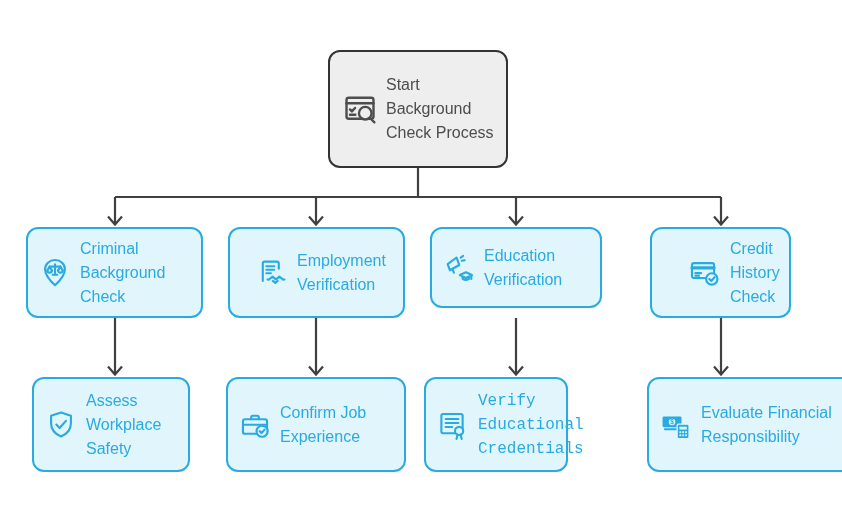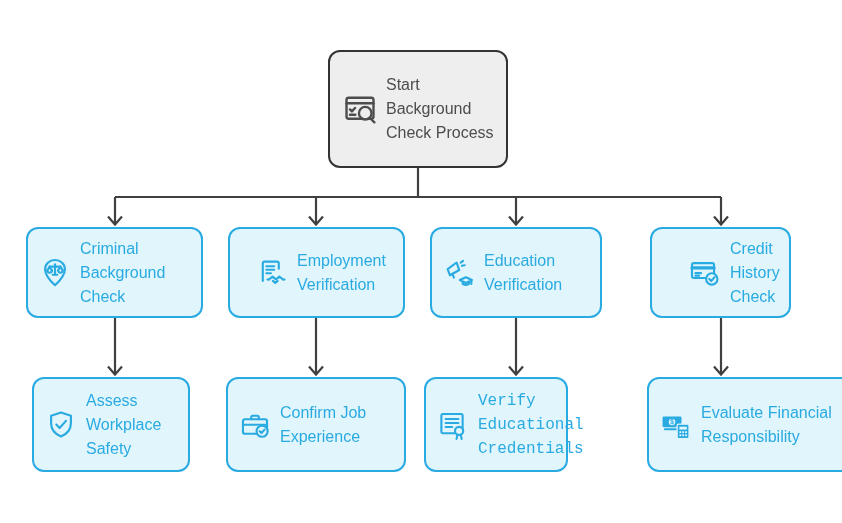--- a/index.html
+++ b/index.html
@@ -54,21 +54,21 @@
   .node.start{
     background:var(--start-fill);
     border-color:var(--start-border);
     color:var(--start-text);
     padding:16px 12px;
   }
   
   .n-start{left:328px;top:50px;width:180px;height:118px;}
   .n-m1{left:26px;top:227px;width:177px;height:91px;}
   .n-m2{left:228px;top:227px;width:177px;height:91px;padding-left:25px;}
-  .n-m3{left:430px;top:227px;width:172px;height:91px;align-items:center;}
+  .n-m3{left:430px;top:227px;width:172px;height:81px;align-items:center;}
   .n-m4{left:650px;top:227px;width:141px;height:91px;padding-left:36px;}
   .n-b1{left:32px;top:377px;width:158px;height:95px;}
   .n-b2{left:226px;top:377px;width:180px;height:95px;}
   .n-b3{left:424px;top:377px;width:144px;height:95px;font-family:Liberation Mono, monospace;}
   .n-b4{left:647px;top:377px;width:243px;height:95px;}
 </style>
 </head>
 <body>
 
 <div class="canvas">

